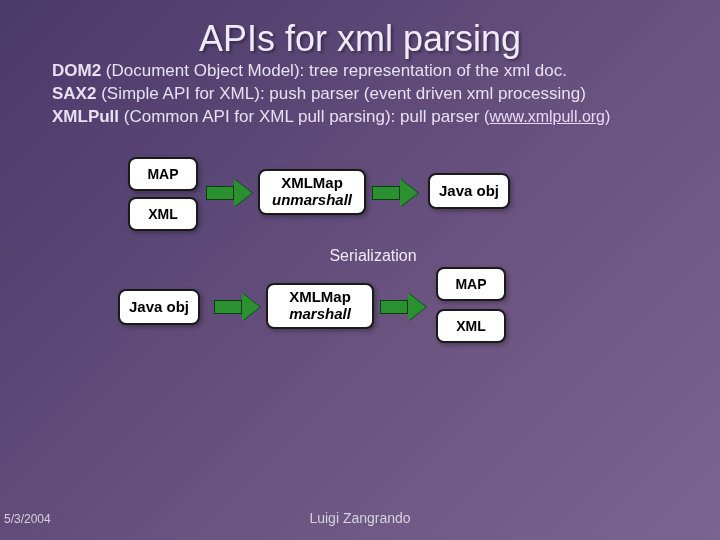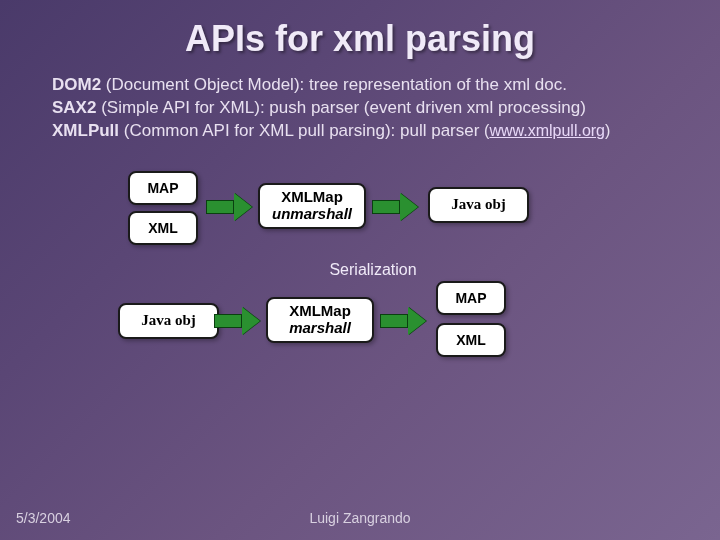--- a/index.html
+++ b/index.html
@@ -8,23 +8,23 @@
     background: linear-gradient(135deg, #4a3a6a 0%, #5a4675 30%, #6b5480 60%, #7a6590 100%);
     font-family: Arial, sans-serif;
     color: #e8e0f0;
     position: relative;
     overflow: hidden;
   }
   .slide { padding: 18px 28px 0 28px; }
   .title {
     text-align: center;
     font-size: 36px;
-    font-weight: bold;
+    font-weight: normal;
     color: #f0eaf8;
-    margin-bottom: 14px;
+    margin-bottom: 0;
     text-shadow: 2px 2px 3px rgba(0,0,0,0.4);
   }
   .body-text { font-size: 17px; line-height: 1.35; margin-bottom: 10px; margin-left: 24px; }
   .b { font-weight: bold; }
   .u { text-decoration: underline; }
   .link { color: #e8d8f8; text-decoration: underline; font-size: 16px; }
   .paren { font-size: 16px; }
   .diagram { position: relative; margin: 10px 0 0 100px; height: 250px; }
   .section-label { position: absolute; font-size: 16px; color: #f0eaf8; text-align:center; }
   .box {
@@ -34,39 +34,39 @@
     border: 2px solid #1a1a1a;
     border-radius: 8px;
     display: flex; flex-direction: column;
     align-items: center; justify-content: center;
     font-size: 15px; font-weight: bold;
     box-shadow: 2px 2px 4px rgba(0,0,0,0.3);
   }
   .box .sub { font-style: italic; font-weight: bold; }
   .small-box { width: 70px; height: 34px; font-size: 14px; }
   .mid-box { width: 108px; height: 46px; line-height:1.1; }
-  .obj-box { width: 101px; height: 36px; font-family: Liberation Serif, serif; }
+  .obj-box { width: 82px; height: 36px; }
   .arrow {
     position: absolute;
     display: flex; align-items: center;
   }
   .arrow .shaft {
     width: 28px; height: 14px; background: #2a9030;
     border: 1px solid #0a4010;
   }
   .arrow .head {
     width: 0; height: 0;
     border-top: 14px solid transparent;
     border-bottom: 14px solid transparent;
     border-left: 18px solid #2a9030;
     filter: drop-shadow(1px 0 0 #0a4010);
   }
   .footer-left {
-    position: absolute; bottom: 14px; left: 16px;
-    font-size: 14px; color: #d8d0e0;
+    position: absolute; bottom: 14px; left: 4px;
+    font-size: 12px; color: #d8d0e0;
   }
   .footer-center {
     position: absolute; bottom: 14px; left: 50%; transform: translateX(-50%);
     font-size: 14px; color: #d8d0e0;
   }
 </style>
 </head>
 <body>
 
 <div class="slide">

